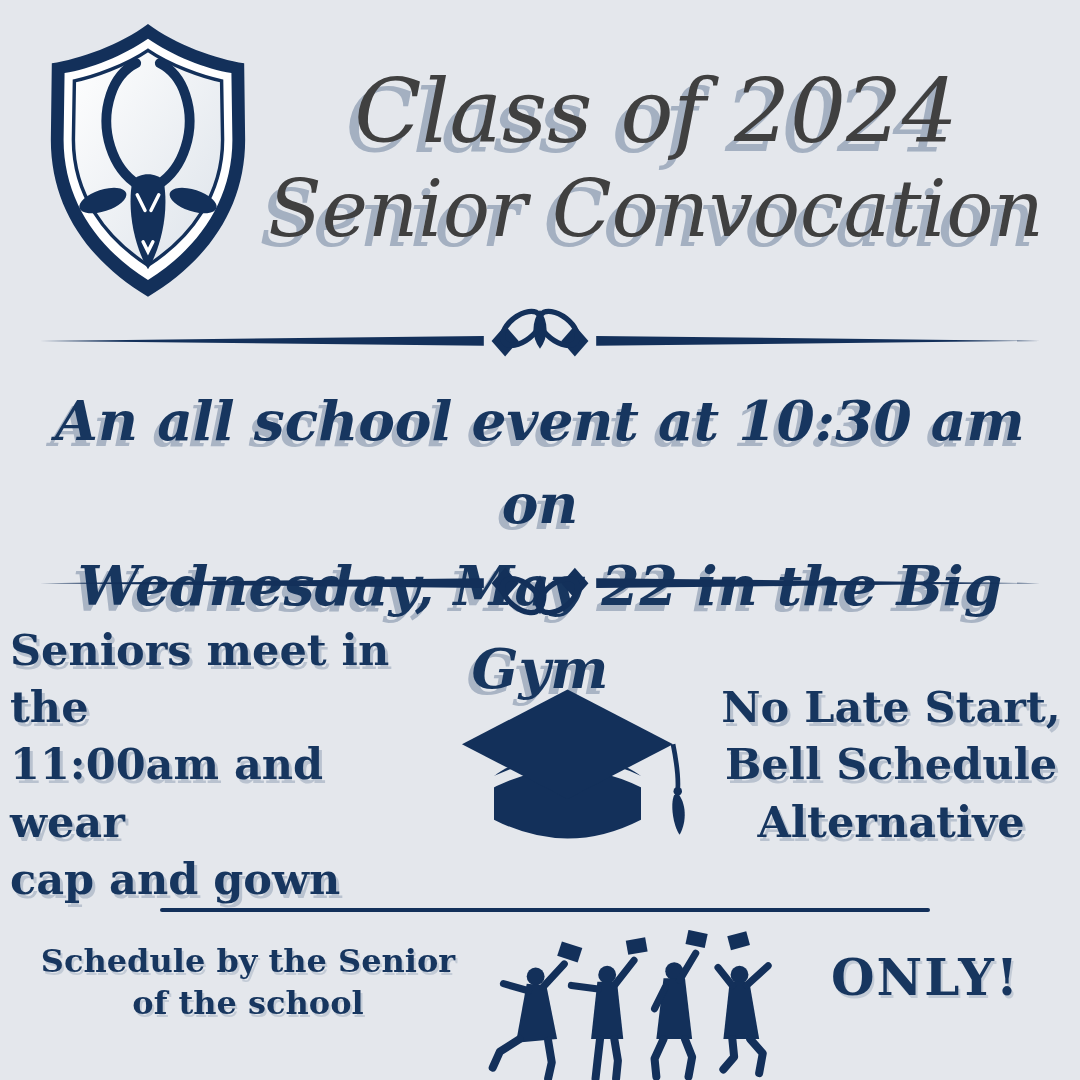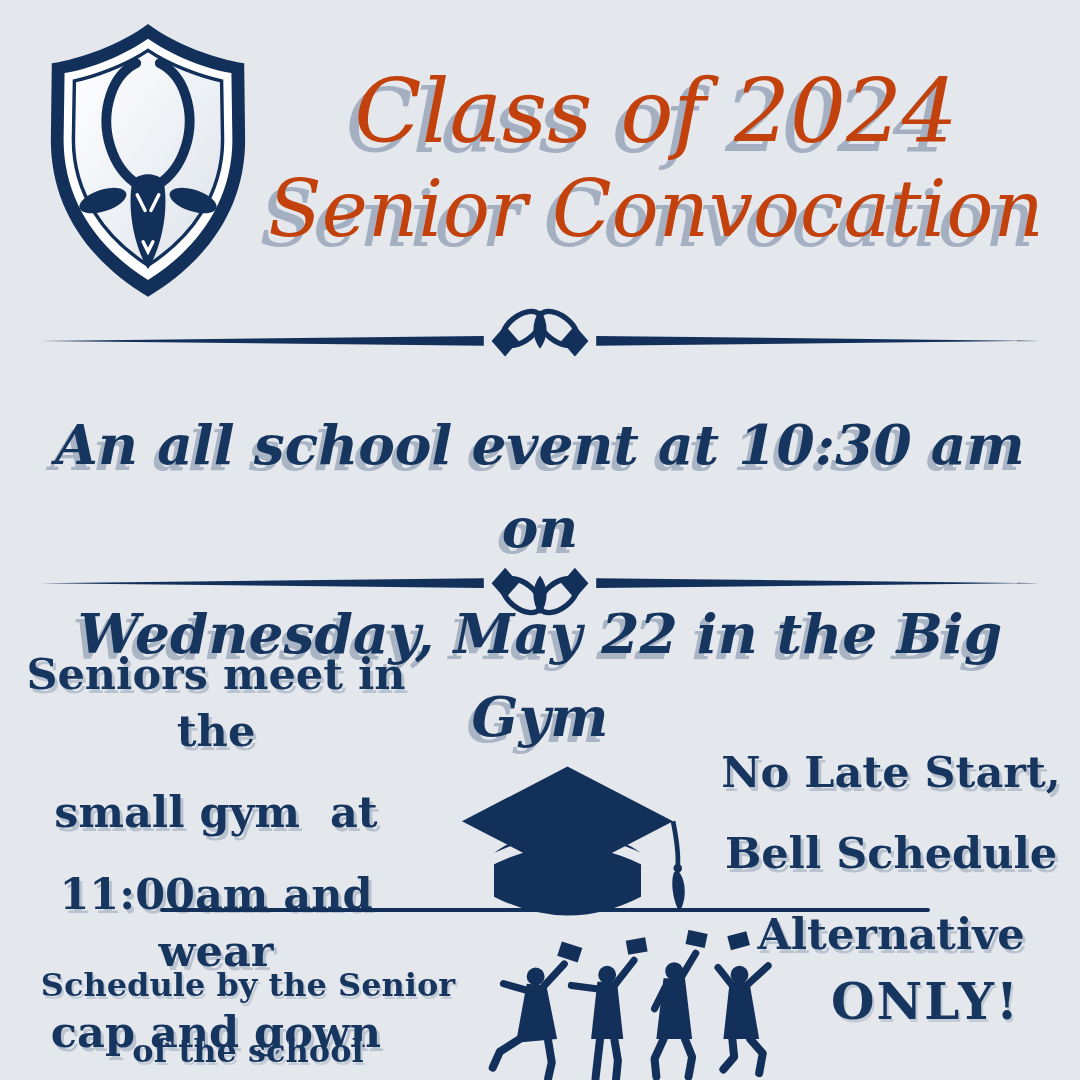--- a/index.html
+++ b/index.html
@@ -7,56 +7,56 @@
     position:relative;width:1080px;height:1080px;overflow:hidden;
     background:#e4e7ec;
     font-family:"DejaVu Serif", serif;
     color:#17365f;
   }
   
   .header{position:absolute;top:18px;left:42px;right:22px;height:286px;display:flex;align-items:center;}
   .logo{width:212px;height:282px;flex:0 0 auto;}
   .titles{flex:1;display:flex;flex-direction:column;justify-content:center;text-align:center;}
   .title-line{
-    font-style:italic;color:#c2410c;
+    font-style:italic;color:#404040;
     text-shadow:-9px 10px 0 #a4b0c1;
     white-space:nowrap;
   }
   .title-1{font-size:88px;line-height:1.1;}
   .title-2{font-size:78px;line-height:1.25;text-align:center;}
   
   .divider{position:absolute;left:20px;right:20px;height:62px;}
   .divider svg{width:100%;height:100%;}
   .divider-1{top:306px;}
   .divider-2{top:556px;}
   .flip{transform:scaleY(-1);}
   
   .announce{position:absolute;top:380px;left:18px;right:18px;text-align:center;}
   .announce .line{
     font-size:55px;font-weight:bold;font-style:italic;line-height:1.5;
     color:#17365f;text-shadow:-5px 6px 0 #a9b4c4;
   }
   
   .details{position:absolute;top:622px;left:10px;right:10px;display:flex;align-items:center;}
-  .detail-left{width:412px;text-align:center;font-size:43px;font-weight:bold;line-height:1.33;
+  .detail-left{width:412px;font-size:43px;font-weight:bold;line-height:1.33;
     text-shadow:3px 4px 0 #b9c2cf;}
   .cap-wrap{flex:1;display:flex;justify-content:center;align-items:center;}
   .cap-wrap svg{width:245px;height:165px;}
   .detail-right{width:358px;text-align:center;font-size:43px;font-weight:bold;line-height:1.33;
     text-shadow:3px 4px 0 #b9c2cf;}
   
   .rule{position:absolute;top:908px;left:160px;width:770px;height:4px;background:#13305a;border-radius:2px;}
   .footer{position:absolute;top:930px;left:15px;right:15px;display:flex;align-items:flex-start;}
   .footer-left{width:466px;padding-top:10px;text-align:center;font-size:32px;font-weight:bold;line-height:1.32;
     text-shadow:2px 3px 0 #c3cbd6;}
   .grads-wrap{width:305px;flex:0 0 auto;display:flex;justify-content:center;}
   .grads-wrap svg{width:300px;height:152px;}
   .footer-right{flex:1;padding-top:12px;text-align:center;font-size:50px;font-weight:bold;letter-spacing:2px;line-height:1.45;
     text-shadow:2px 3px 0 #c3cbd6;}
-  .line{white-space:pre-wrap;margin-top:24px;}
+  .line{white-space:pre-wrap;}
 </style>
 </head>
 <body>
 
 <div class="poster">
 
   <div class="header">
     <div class="logo">
       <svg viewBox="0 0 216 286">
         <defs>
@@ -121,21 +121,20 @@
       <g fill="none" stroke="#13305a" stroke-width="5.5">
         <ellipse cx="501" cy="23" rx="23" ry="13" transform="rotate(-38 501 23)"></ellipse>
         <ellipse cx="539" cy="23" rx="23" ry="13" transform="rotate(38 539 23)"></ellipse>
       </g>
     </svg>
   </div>
 
   <div class="details">
     <div class="detail-left">
       <div class="line">Seniors meet in the</div>
-      <div class="line">small gym  at</div>
       <div class="line">11:00am and wear</div>
       <div class="line">cap and gown</div>
     </div>
     <div class="cap-wrap">
       <svg viewBox="0 0 260 175">
         <path fill="#13305a" d="M52,100 C84,72 176,72 208,100 L208,146 Q130,186 52,146 Z"></path>
         <path fill="none" stroke="#e4e7ec" stroke-width="11" d="M36,114 Q130,60 224,114"></path>
         <polygon fill="#13305a" points="130,8 18,66 130,124 242,66"></polygon>
         <path fill="none" stroke="#13305a" stroke-width="5" d="M242,66 C246,86 248,100 247,114"></path>
         <circle cx="247" cy="116" r="4.5" fill="#13305a"></circle>

